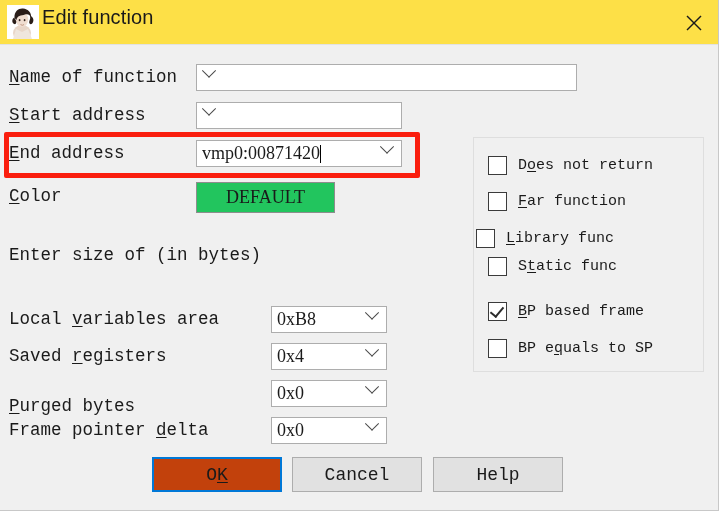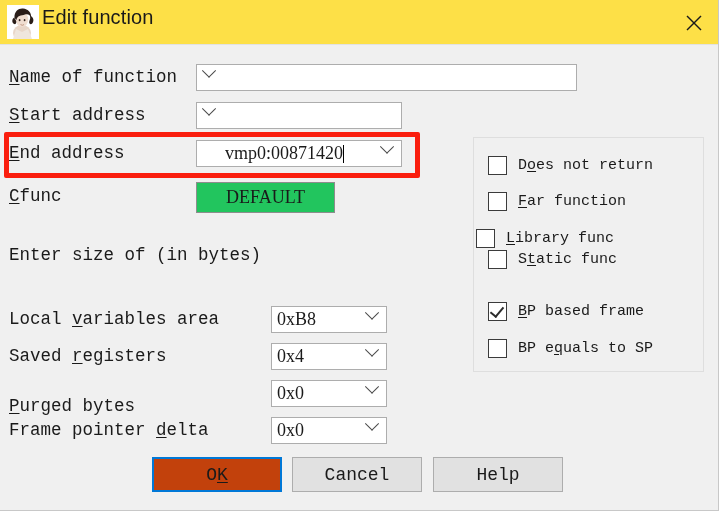--- a/index.html
+++ b/index.html
@@ -224,39 +224,39 @@
     <svg width="20" height="20" viewBox="0 0 20 20" xmlns="http://www.w3.org/2000/svg">
       <line x1="3" y1="3" x2="17" y2="17" stroke="#1a1a1a" stroke-width="1.4"></line>
       <line x1="17" y1="3" x2="3" y2="17" stroke="#1a1a1a" stroke-width="1.4"></line>
     </svg>
   </div>
 </div>
 
 <div class="lbl" style="left:9px; top:67px;"><u>N</u><span>ame of function</span></div>
 <div class="lbl" style="left:9px; top:105px;"><u>S</u><span>tart address</span></div>
 <div class="lbl" style="left:9px; top:143px;"><u>E</u><span>nd address</span></div>
-<div class="lbl" style="left:9px; top:186px;"><u>C</u><span>func</span></div>
+<div class="lbl" style="left:9px; top:186px;"><u>C</u><span>olor</span></div>
 
 <div class="combo" style="left:196px; top:64px; width:381px; height:27px;">
   <span class="arrow">
       <span class="caret-wrap">
         <i class="caret"></i>
       </span>
     </span>
 </div>
 
 <div class="combo" style="left:196px; top:102px; width:206px; height:27px;">
   <span class="arrow">
       <span class="caret-wrap">
         <i class="caret"></i>
       </span>
     </span>
 </div>
 
-<div class="combo" style="left:196px; top:140px; width:206px; height:27px;padding-left:23px;">
+<div class="combo" style="left:196px; top:140px; width:206px; height:27px;">
   <span class="val"><span>vmp0:00871420</span><i class="text-caret"></i></span>
   <span class="arrow">
       <span class="caret-wrap">
         <i class="caret"></i>
       </span>
     </span>
 </div>
 
 <div class="red-box" style="left:4px; top:132px; width:416px; height:46px;"></div>
 
@@ -311,21 +311,21 @@
   <span class="cbtext"><span>D</span><u>o</u><span>es not return</span></span>
 </div>
 <div class="cbrow" style="left:488px; top:192px;">
   <span class="cbox"></span>
   <span class="cbtext"><span></span><u>F</u><span>ar function</span></span>
 </div>
 <div class="cbrow" style="left:476px; top:229px;">
   <span class="cbox"></span>
   <span class="cbtext"><span></span><u>L</u><span>ibrary func</span></span>
 </div>
-<div class="cbrow" style="left:488px; top:250px;">
+<div class="cbrow" style="left:488px; top:257px;">
   <span class="cbox"></span>
   <span class="cbtext"><span>S</span><u>t</u><span>atic func</span></span>
 </div>
 <div class="cbrow" style="left:488px; top:302px;">
   <span class="cbox checked"></span>
   <span class="cbtext"><span></span><u>B</u><span>P based frame</span></span>
 </div>
 <div class="cbrow" style="left:488px; top:339px;">
   <span class="cbox"></span>
   <span class="cbtext"><span>BP e</span><u>q</u><span>uals to SP</span></span>

